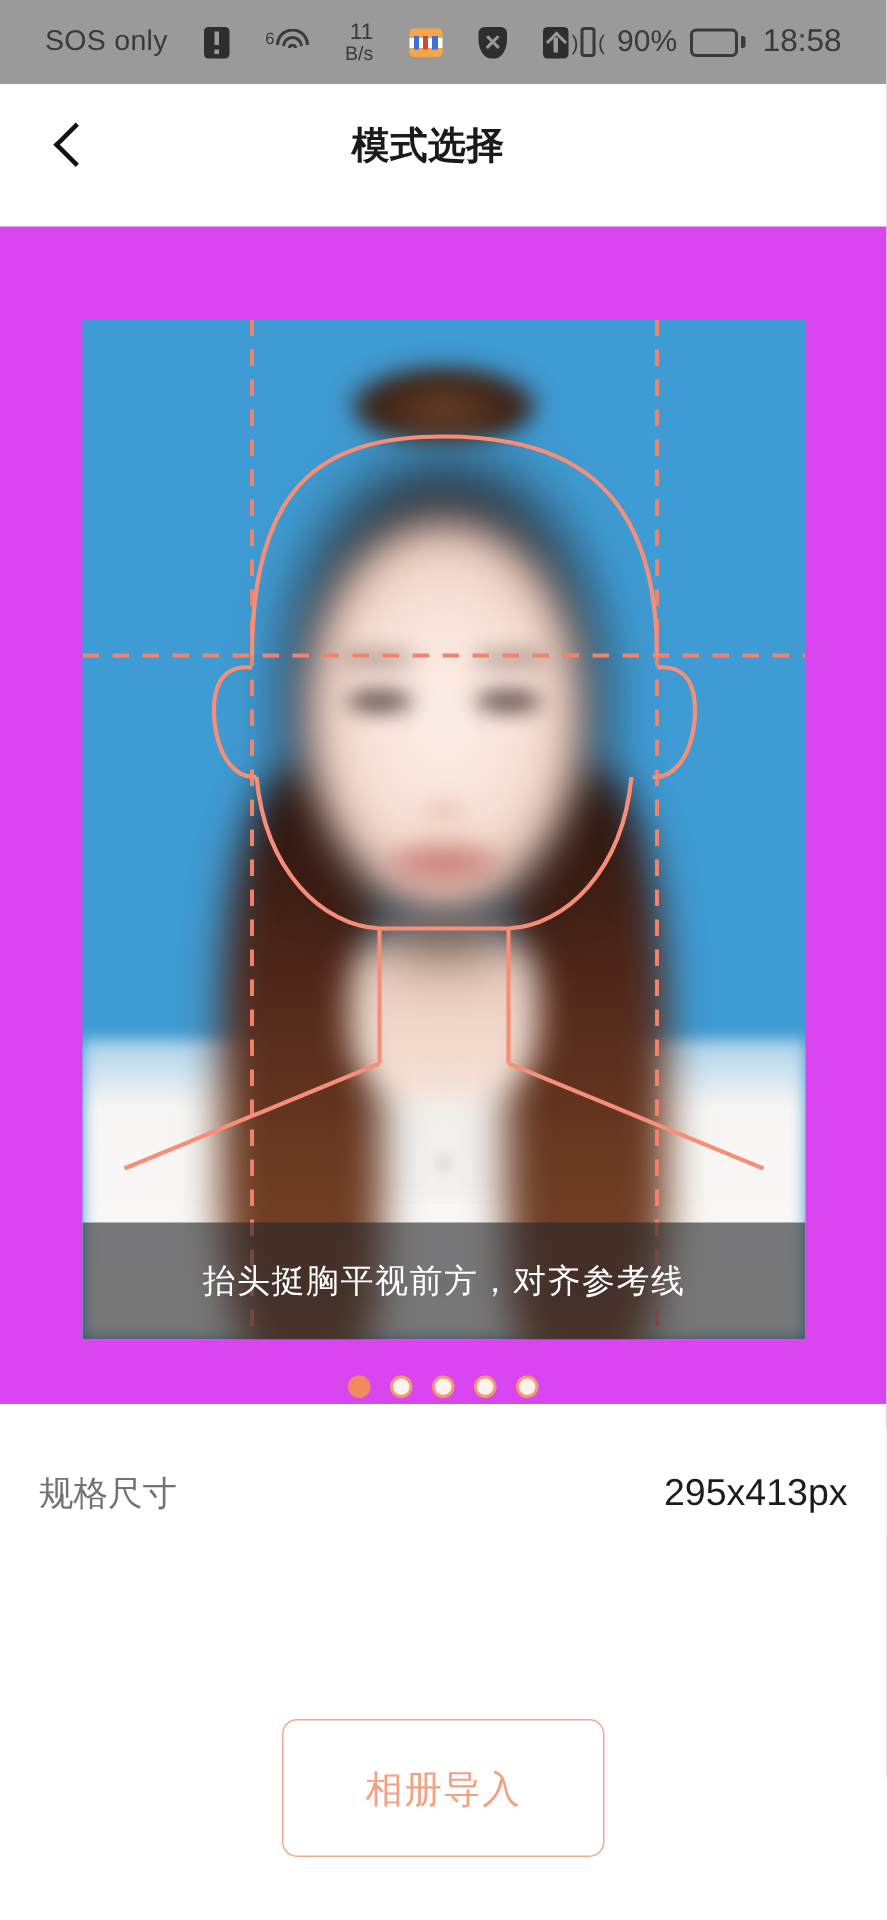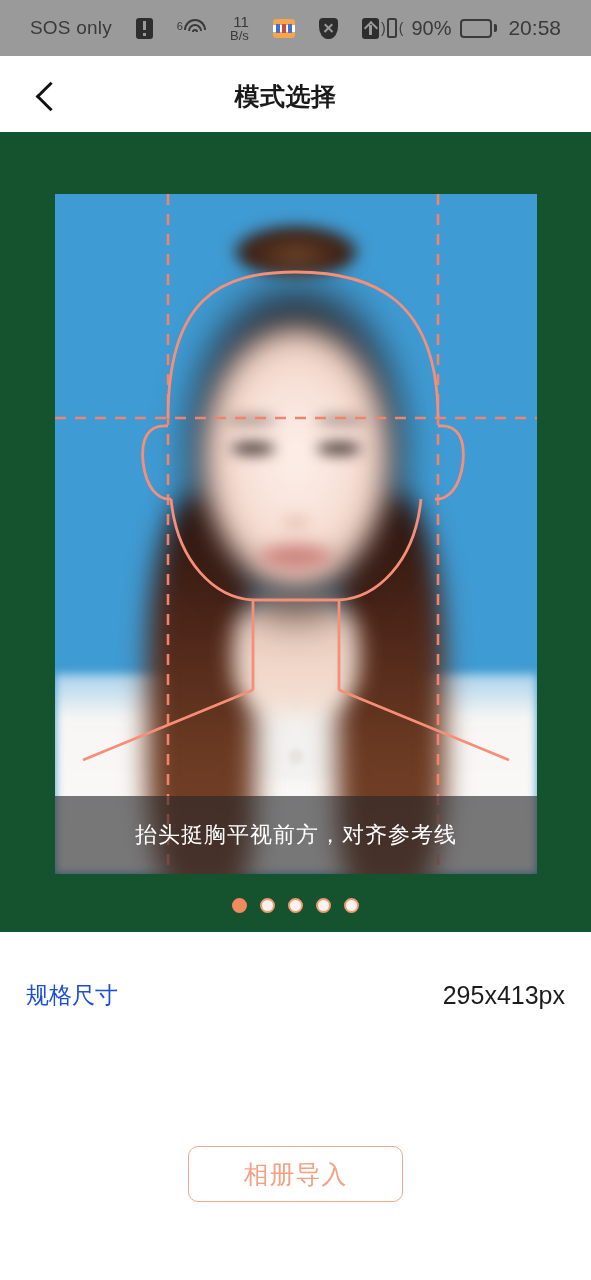--- a/index.html
+++ b/index.html
@@ -107,22 +107,22 @@
   }
   .chev {
     width:21px; height:21px; border-left:3.2px solid #111;
     border-bottom:3.2px solid #111; transform:rotate(45deg);
     margin-left:6px;
   }
   .nav-title { font-size:25px; color:#1a1a1a; font-weight:600; letter-spacing:.5px; }
 
   
   .preview-section {
-    position:absolute; left:0; top:132px; width:591px; height:800px;
-    background:#14532d;
+    position:absolute; left:0; top:151px; width:591px; height:800px;
+    background:#d946ef;
   }
   .photo-card {
     position:absolute; left:55px; top:62px; width:482px; height:680px;
     background:#3f9bd3; overflow:hidden;
   }
   .photo-bg { position:absolute; inset:0; background:#3f9bd3; }
   
   .hair-mass {
     position:absolute; left:50%; transform:translateX(-50%);
     top:28px; width:300px; height:460px;
@@ -224,40 +224,40 @@
   
   .details { position:absolute; left:0; top:936px; width:591px; background:#ffffff; }
   .mode-title {
     text-align:center; font-size:25px; color:#1c1c1c; padding-top:22px; font-weight:500;
   }
   .spec-row {
     display:flex; align-items:center; justify-content:space-between;
     padding:0 26px; height:58px;
   }
   .spec-row.first { margin-top:30px; }
-  .spec-label { font-size:23px; color:#1d4ed8; }
+  .spec-label { font-size:23px; color:#737373; }
   .spec-value { font-size:25px; color:#1c1c1c; }
   .swatches { display:flex; align-items:center; gap:13px; }
   .sw { width:23px; height:23px; border-radius:50%; }
   .sw-none { border:1.6px solid #9b9ba3; position:relative; background:#fff; }
   .sw-none::after {
     content:""; position:absolute; left:9.5px; top:-2px; width:2.4px; height:26px;
     background:#c0392b; transform:rotate(35deg);
   }
   .sw-white { background:#ffffff; border:1.6px solid #b8b8c0; }
   .sw-red { background:#c0392b; }
   .sw-blue { background:#3f62e0; }
 
   
   .actions {
     position:absolute; left:0; top:1146px; width:591px;
     display:flex; justify-content:center; gap:46px;
   }
   .btn {
-    width:215px; height:56px; border-radius:10px;
+    width:215px; height:92px; border-radius:10px;
     display:flex; align-items:center; justify-content:center;
     font-size:25px; cursor:pointer; letter-spacing:1px;
   }
   .btn-outline {
     background:#ffffff; border:1.8px solid #f0a98c; color:#f2a183;
   }
   .btn-filled {
     background:#f08a6a; color:#ffffff; border:none;
   }
 </style>
@@ -290,21 +290,21 @@
       <span class="icon-vibrate">
         <span class="wv">)</span>
           <span class="body"></span>
           <span class="wv">(</span>
       </span>
       <span class="batt-pct">90%</span>
       <span class="battery">
         <span class="shell"><span class="fill"></span></span>
           <span class="cap"></span>
       </span>
-      <span class="clock">20:58</span>
+      <span class="clock">18:58</span>
     </div>
   </div>
 
   <div class="navbar">
     <div class="nav-back">
       <span class="chev"></span>
     </div>
     <div class="nav-title">模式选择</div>
   </div>
 

